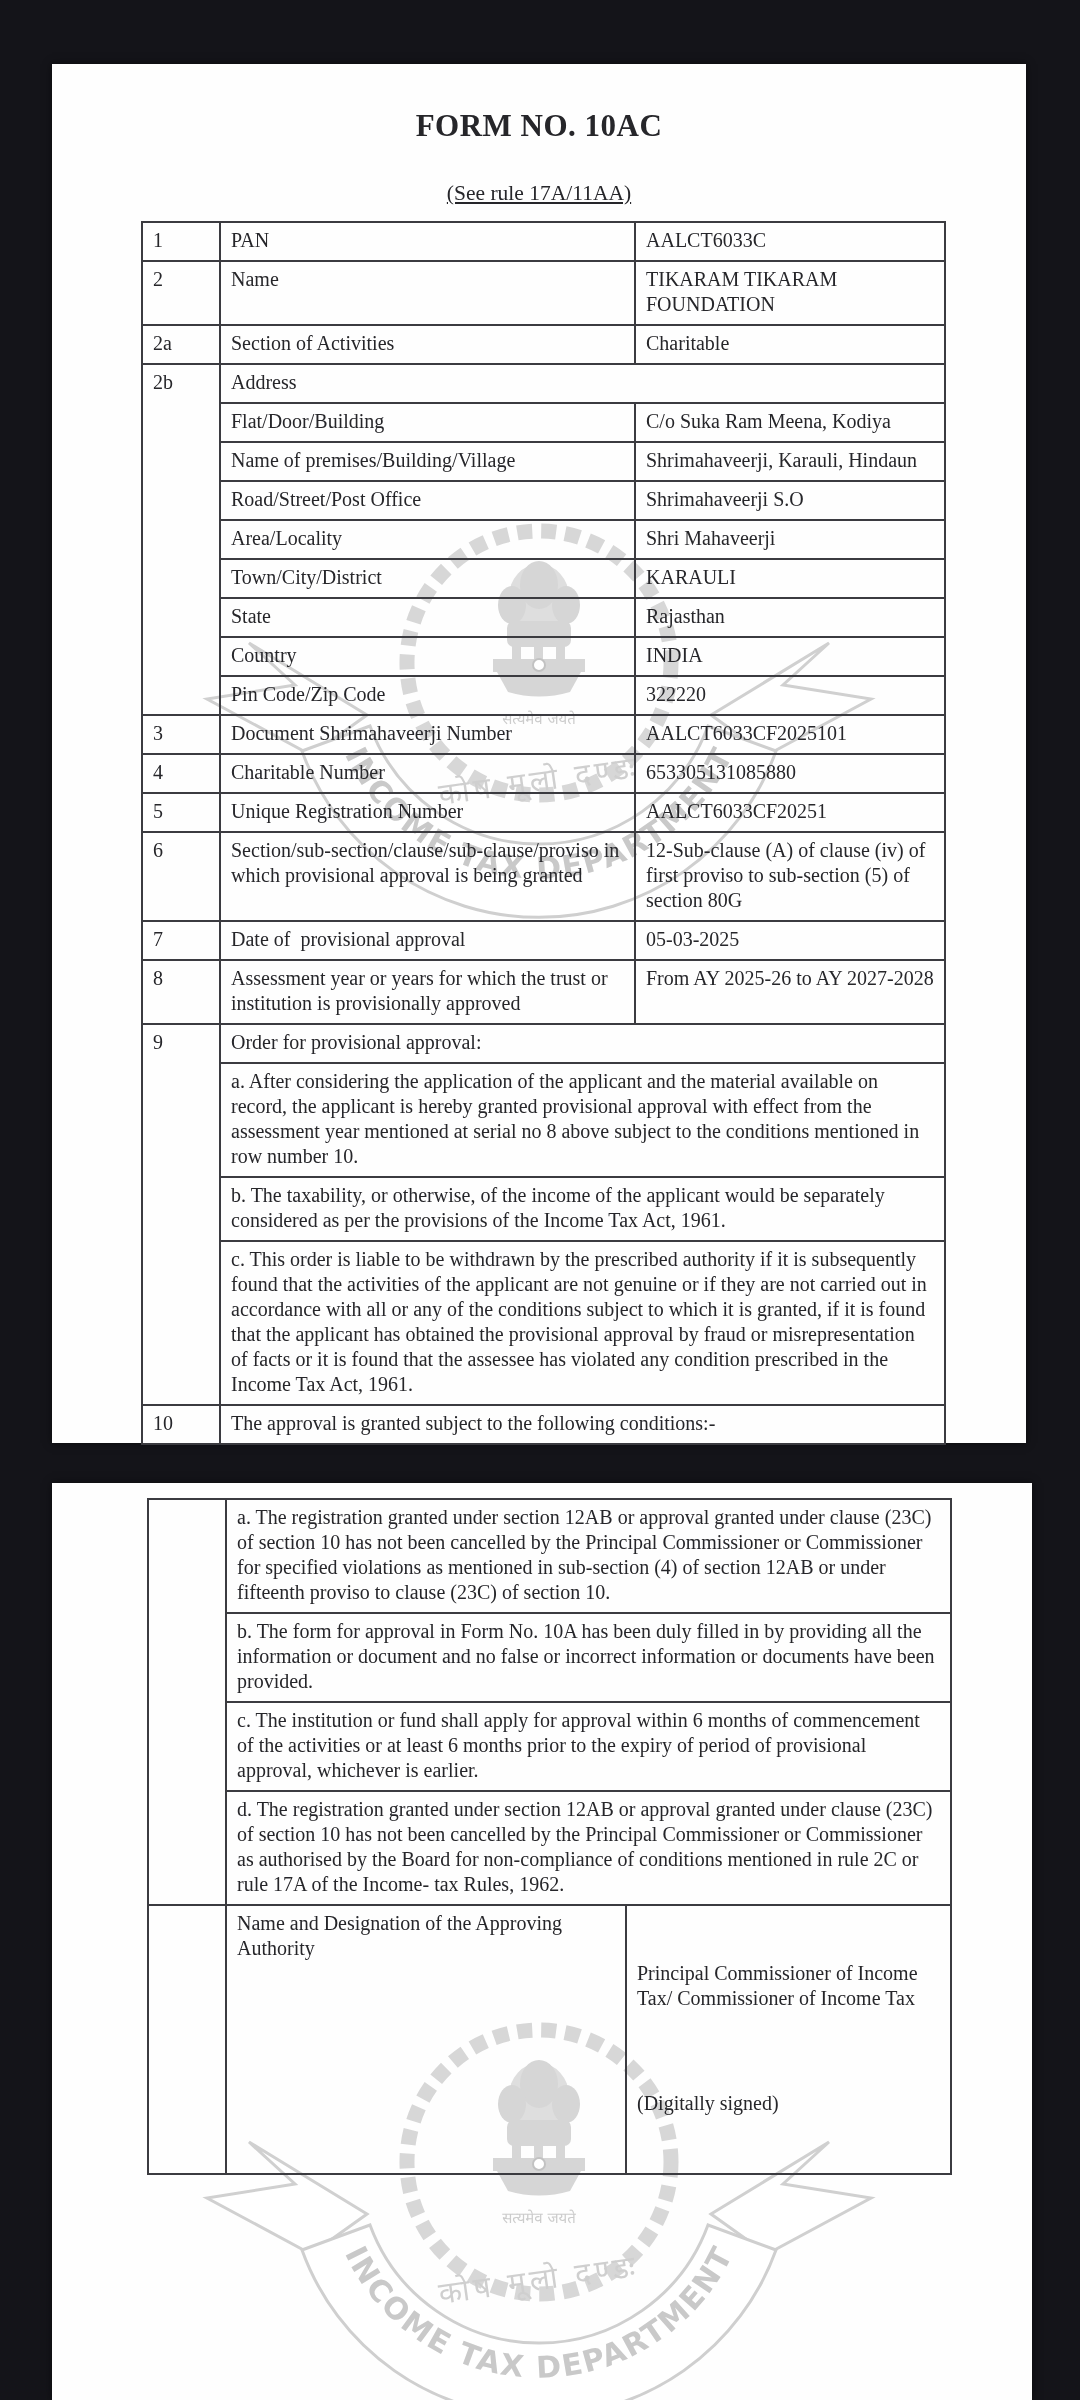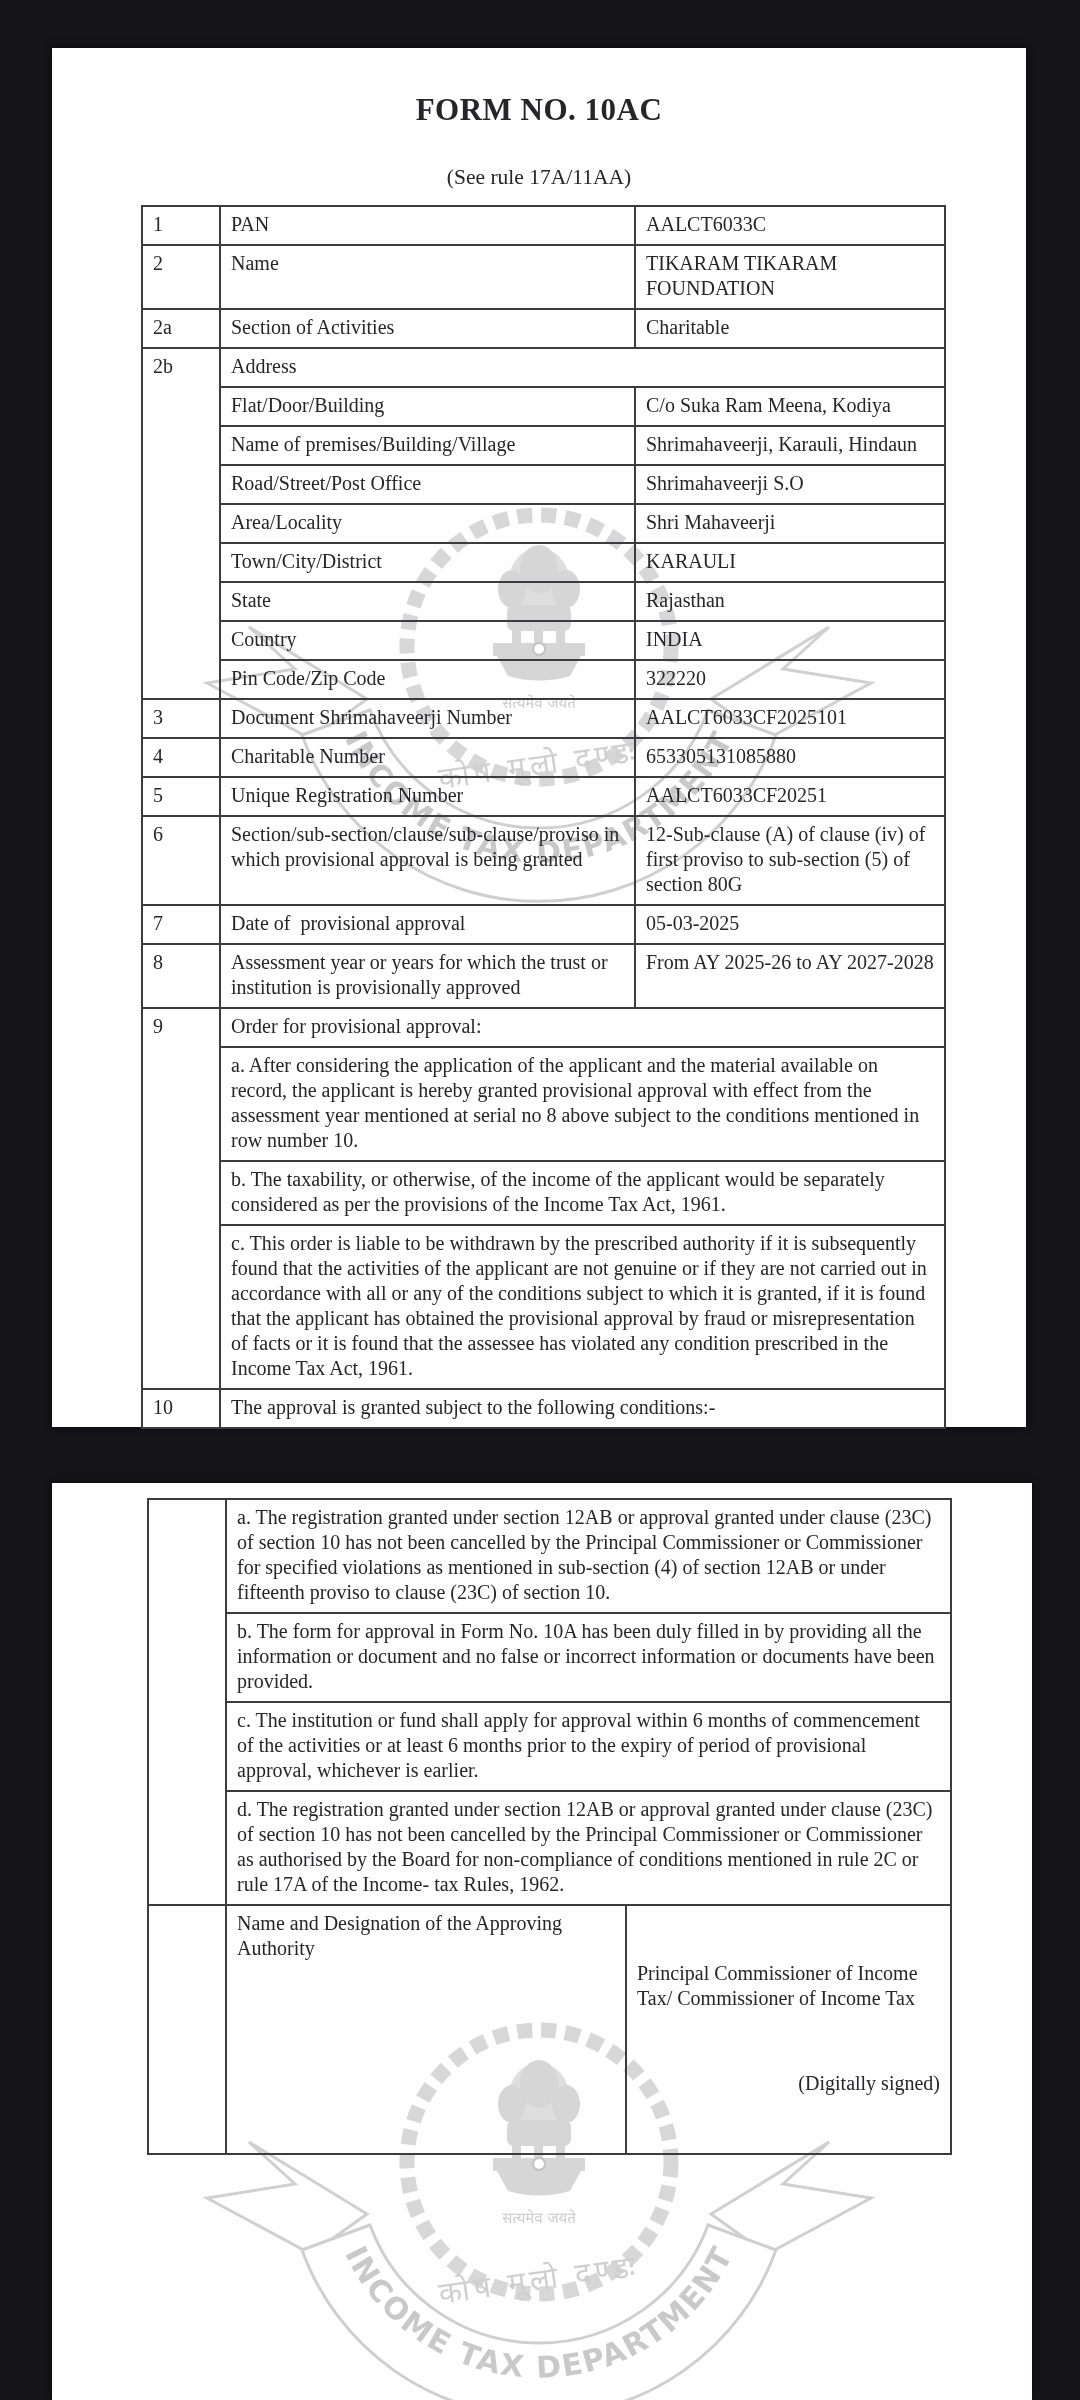--- a/index.html
+++ b/index.html
@@ -7,51 +7,51 @@
     width:1080px;height:2400px;overflow:hidden;
     background:#141419;
     font-family:"Liberation Serif","DejaVu Serif",serif;
     color:#26262a;
   }
   .viewer{position:relative;width:1080px;height:2400px;}
   .page{
     position:absolute;left:52px;width:974px;background:#fefefe;
     box-shadow:0 0 8px rgba(0,0,0,.55);
   }
-  .page1{top:48px;height:1379px;}
+  .page1{top:64px;height:1379px;}
   .page2{top:1483px;height:917px;padding-left:6px;}
   .page-inner{position:relative;z-index:1;}
   .wm{position:absolute;left:137px;z-index:0;}
   .wm1{top:429px;}
   .wm2{top:509px;}
 
   .doc-title{
     margin:44px 0 0 0;text-align:center;
     font-size:31px;font-weight:bold;letter-spacing:.5px;
   }
-  .doc-sub1{margin:37px 0 0 0;text-align:center;font-size:21.5px;}
+  .doc-sub1{margin:37px 0 0 0;text-align:center;font-size:21.5px;text-decoration:underline;}
   .doc-sub2{margin:7px 0 0 0;text-align:center;font-size:21.5px;}
 
   table.form{
     margin:15px 0 0 89px;width:803px;
     border-collapse:collapse;table-layout:fixed;
     background:transparent;
   }
   table.form td{
     border:2px solid #3b3b40;
     vertical-align:top;
     padding:5px 10px 7px 10px;
     font-size:20px;line-height:25px;
     white-space:pre-wrap;
     word-wrap:break-word;
   }
   td.num{padding-left:9px;}
   td.para{line-height:24px;}
   .p2table{margin-top:25px;}
-  .signed-line{margin-top:10px;text-align:right;}
+  .signed-line{margin-top:30px;}
 </style>
 </head>
 <body>
 
 <svg width="0" height="0" style="position:absolute" aria-hidden="true">
   <defs>
     <path id="bannerArc" d="M 86 262 A 214 214 0 0 0 474 262" fill="none"></path>
     <g id="emblem">
 
       <circle cx="280" cy="170" r="132" fill="none" stroke="#d7d7d7" stroke-width="15" stroke-dasharray="15 9"></circle>

